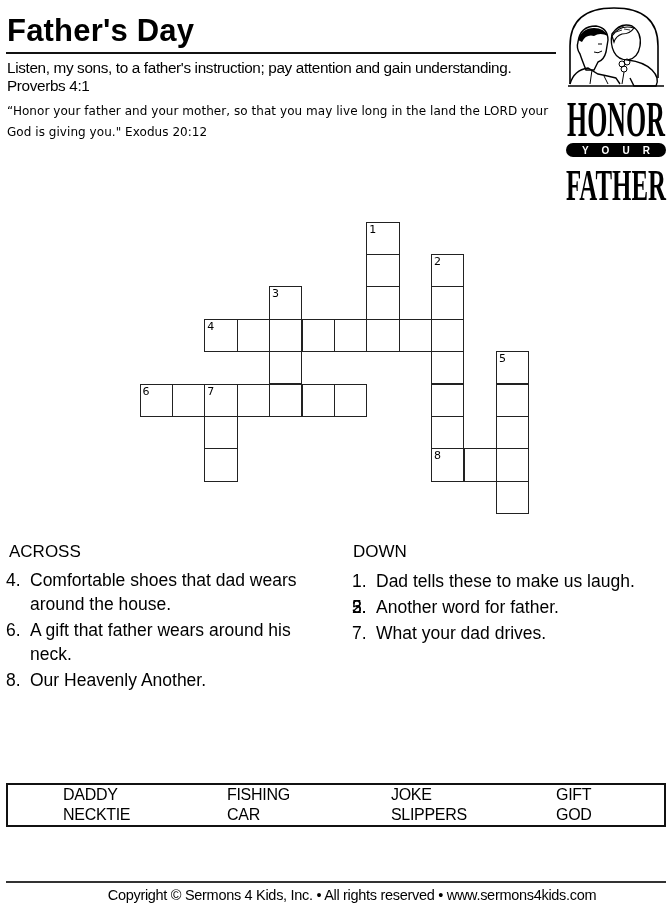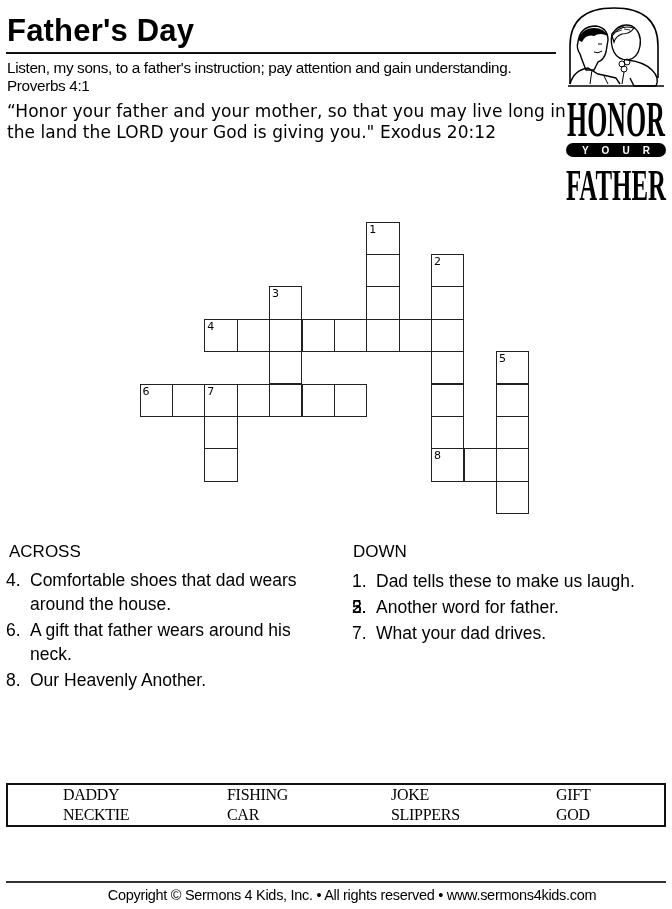--- a/index.html
+++ b/index.html
@@ -14,21 +14,21 @@
   .title-rule {
     position: absolute; left: 6px; top: 52px; width: 550px; height: 2px; background: #111;
   }
   .verse1 {
     position: absolute; left: 7px; top: 59px; width: 540px;
     font-family: "Liberation Sans", sans-serif; font-size: 15.3px; line-height: 18px;
     letter-spacing: -0.35px;
   }
   .verse2 {
     position: absolute; left: 7px; top: 101px; width: 560px;
-    font-family: "DejaVu Sans", sans-serif; font-size: 17px; line-height: 21px;
+    font-family: "DejaVu Sans", sans-serif; font-size: 12px; line-height: 21px;
     letter-spacing: 0.05px;
   }
 
   .logo { position: absolute; left: 564px; top: 4px; width: 104px; height: 200px; }
 
   .grid { position: absolute; left: 0; top: 0; width: 672px; height: 540px; pointer-events: none; }
   .cell {
     position: absolute; width: 33.4px; height: 33.4px;
     border: 1.5px solid #222; background: #fff; pointer-events: auto;
   }
@@ -46,21 +46,21 @@
     font-family: "Liberation Sans", sans-serif; font-size: 17.5px; line-height: 24px;
     margin-bottom: 2px;
   }
   .clue-list li .n { position: absolute; left: 0; top: 0; }
 
   .word-bank {
     position: absolute; left: 6px; top: 783px; width: 660px; height: 44px;
     border: 2px solid #111;
   }
   .wb-word {
-    position: absolute; font-family: Liberation Serif, serif; font-size: 16px;
+    position: absolute; font-family: Liberation Sans, sans-serif; font-size: 16px;
     line-height: 20px; letter-spacing: -0.3px;
   }
 
   .footer-rule { position: absolute; left: 6px; top: 881px; width: 660px; height: 1.5px; background: #333; }
   .footer {
     position: absolute; left: 0; top: 885px; width: 672px; text-align: center;
     font-family: "Liberation Sans", sans-serif; font-size: 14.5px; line-height: 20px; letter-spacing: -0.3px; padding-left: 32px;
   }
 </style>
 </head>

